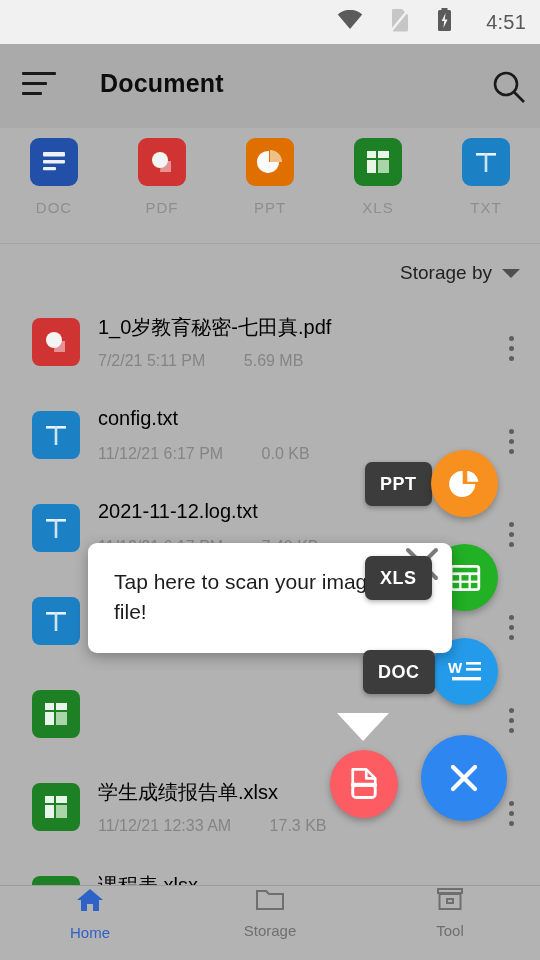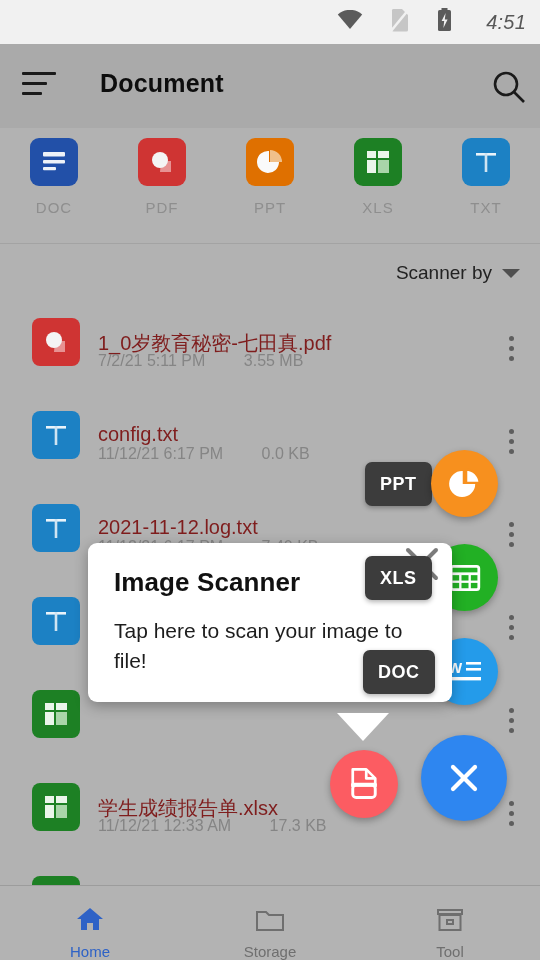--- a/index.html
+++ b/index.html
@@ -23,21 +23,21 @@
     position: absolute;
     top: 0; left: 0;
     width: 540px; height: 44px;
     background: #f1f1f1;
     display: flex;
     align-items: center;
     justify-content: flex-end;
     padding-right: 14px;
     box-sizing: border-box;
   }
-  .status-icons { display: flex; align-items: center; gap: 27px; font-style: italic; }
+  .status-icons { display: flex; align-items: center; gap: 27px; }
   .sb-time {
     font-size: 20px;
     color: #585858;
     font-weight: 400;
     margin-left: 7px;
     letter-spacing: 0.2px;
   }
 
   
   .app-body {
@@ -162,23 +162,23 @@
   }
   .file-icon {
     position: absolute;
     left: 32px; top: 16px;
     width: 48px; height: 48px;
     border-radius: 8px;
     display: flex; align-items: center; justify-content: center;
   }
   .file-name {
     position: absolute;
-    left: 98px; top: 28px;
+    left: 98px; top: 12px;
     font-size: 20px;
-    color: #7f1d1d;
+    color: #000000;
     white-space: nowrap;
   }
   .file-meta {
     position: absolute;
     left: 98px; top: 50px;
     font-size: 16px;
     color: #858585;
     white-space: nowrap;
   }
   .file-meta .size { margin-left: 34px; }
@@ -202,21 +202,21 @@
     width: 540px; height: 74px;
     background: #b3b3b3;
     border-top: 1px solid #9c9c9c;
     display: flex;
   }
   .nav-item {
     flex: 1;
     display: flex;
     flex-direction: column;
     align-items: center;
-    justify-content: flex-end;
+    justify-content: flex-start;
     gap: 6px;
   }
   .nav-label { font-size: 15px; color: #6f6f6f; }
   .nav-item.active .nav-label { color: #2e62c6; }
 
   
   .fab {
     position: absolute;
     border-radius: 50%;
     display: flex;
@@ -381,35 +381,35 @@
           </svg>
         </div>
         <div class="tab-label">TXT</div>
       </div>
     </div>
     <div class="tabs-divider"></div>
 
     <div class="list-area">
 
       <div class="sorted-row">
-        <span class="sorted-label">Scanner by</span>
+        <span class="sorted-label">Storage by</span>
         <span class="caret-down"></span>
       </div>
 
       <div class="file-row" style="top:58px">
         <div class="file-icon" style="background:#cf3433">
           <svg width="30" height="28" viewBox="0 0 30 28">
             <path d="M14 13 L24 13 L24 24 L13 24 Z" fill="#e79292"></path>
             <circle cx="13" cy="12" r="8" fill="#f4f4f4"></circle>
           </svg>
         </div>
         <div class="file-name">1_0岁教育秘密-七田真.pdf</div>
         <div class="file-meta">
           <span>7/2/21 5:11 PM</span>
-          <span class="size">3.55 MB</span>
+          <span class="size">5.69 MB</span>
         </div>
         <div class="kebab">
             <i></i>
             <i></i>
             <i></i>
           </div>
       </div>
 
       <div class="file-row" style="top:151px">
         <div class="file-icon" style="background:#1c81c4">
@@ -579,21 +579,20 @@
   </div>
 
   <div class="fab fab-main" style="left:421px; top:735px; background:#2e86f0">
     <svg width="34" height="34" viewBox="0 0 34 34">
       <line x1="6" y1="6" x2="28" y2="28" stroke="#ffffff" stroke-width="4.2" stroke-linecap="round"></line>
       <line x1="28" y1="6" x2="6" y2="28" stroke="#ffffff" stroke-width="4.2" stroke-linecap="round"></line>
     </svg>
   </div>
 
   <div class="tooltip-card">
-    <div class="tooltip-title">Image Scanner</div>
     <div class="tooltip-body">Tap here to scan your image to file!</div>
   </div>
   <div class="tooltip-arrow"></div>
 
   <div class="tooltip-close">
     <svg width="36" height="36" viewBox="0 0 36 36">
       <line x1="4" y1="4" x2="32" y2="32" stroke="#7b7b7b" stroke-width="4" stroke-linecap="round"></line>
       <line x1="32" y1="4" x2="4" y2="32" stroke="#7b7b7b" stroke-width="4" stroke-linecap="round"></line>
     </svg>
   </div>

